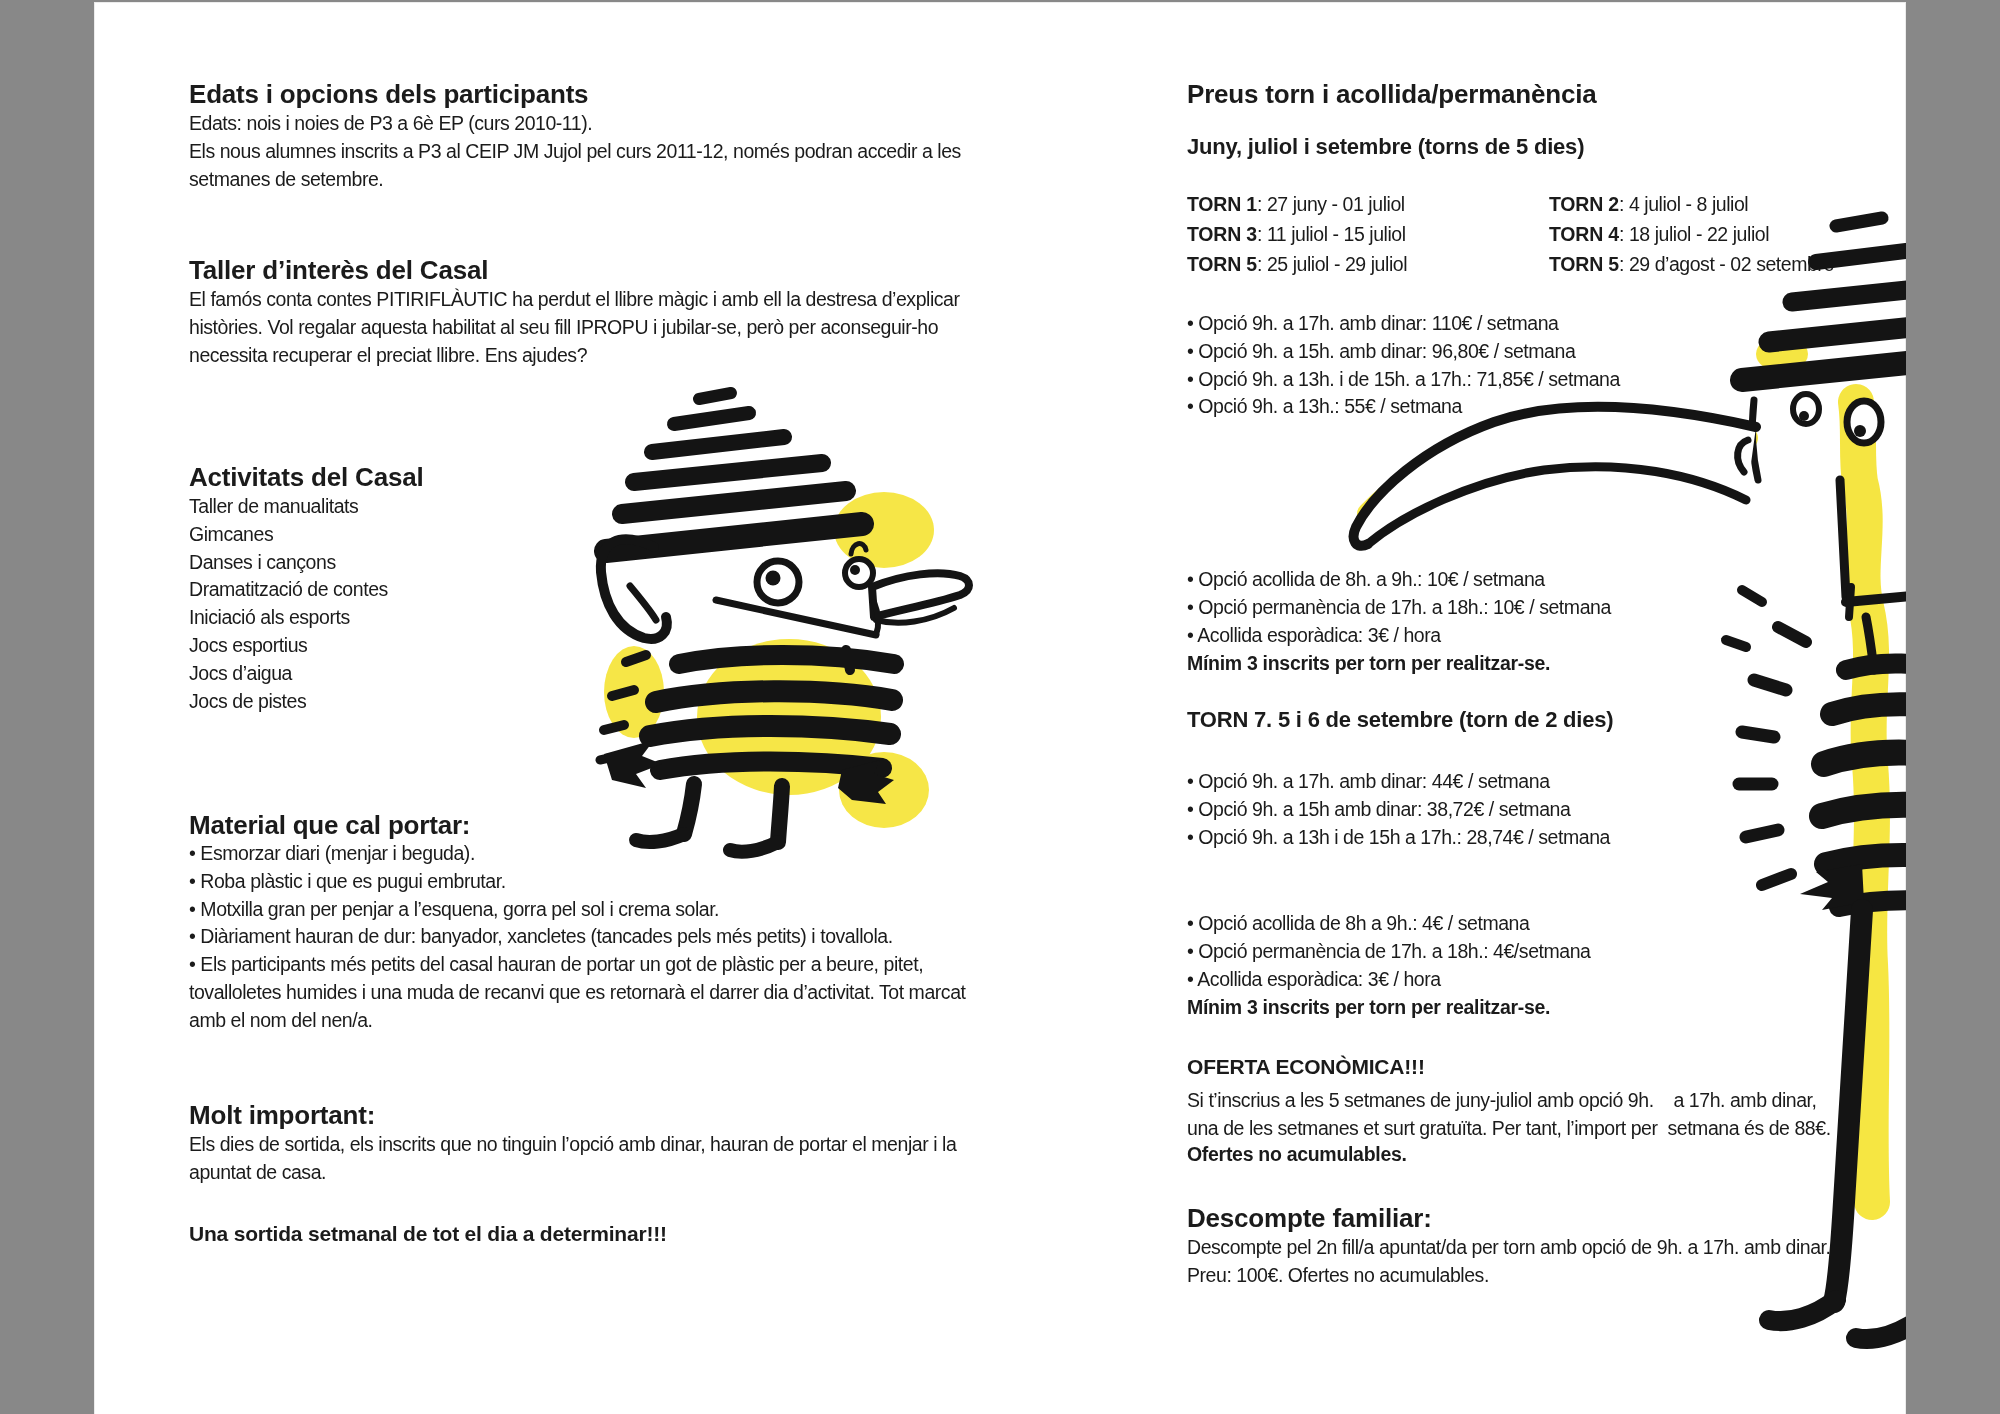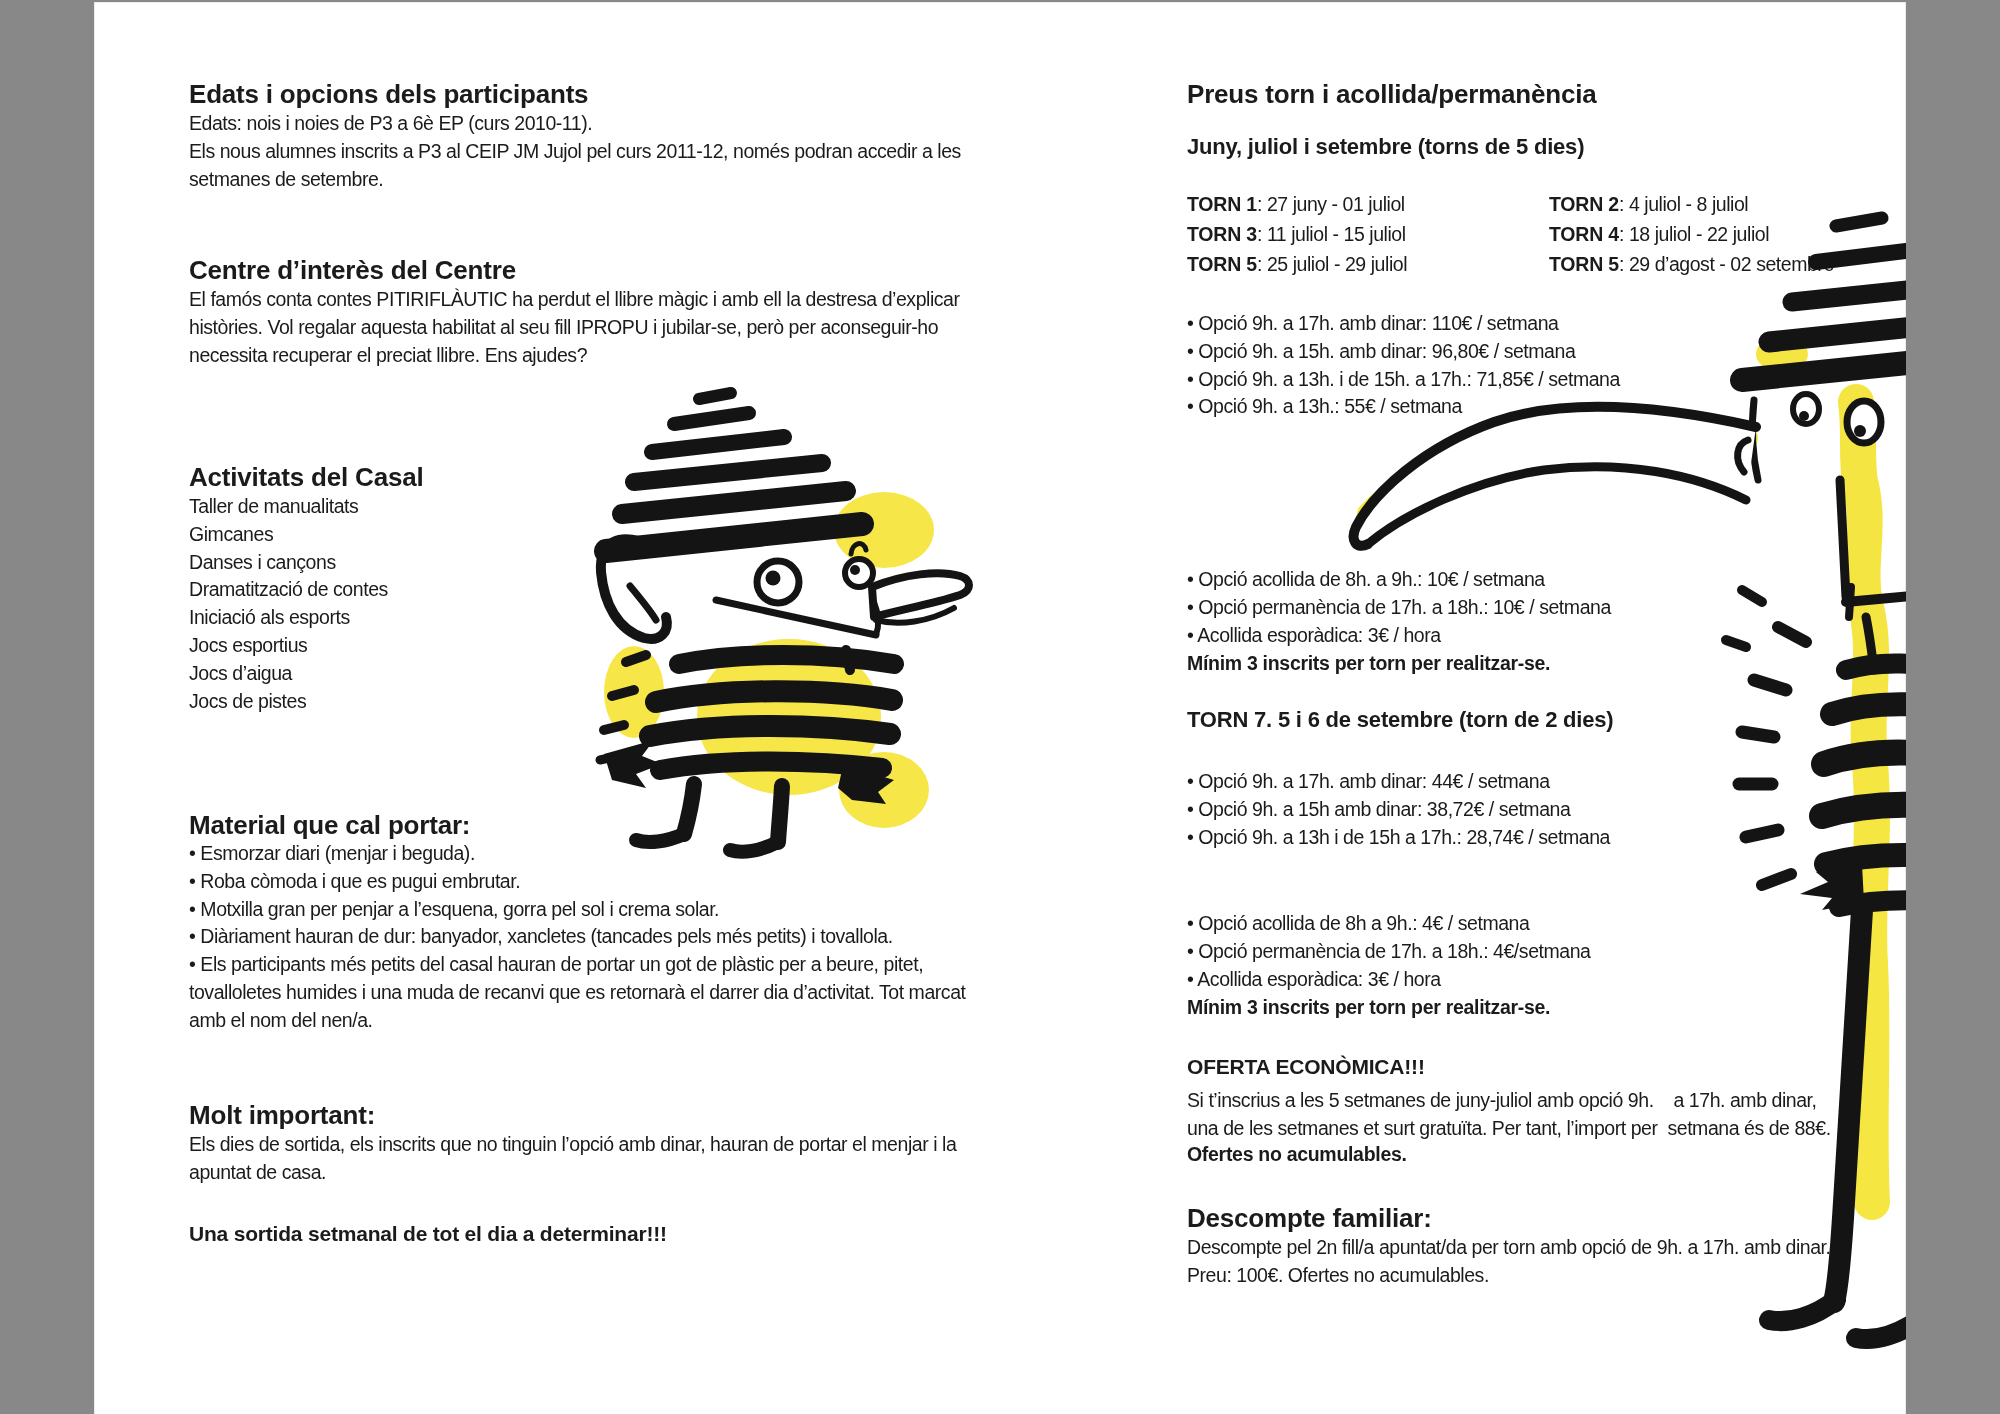--- a/index.html
+++ b/index.html
@@ -41,21 +41,21 @@
 
 <div class="page">
 
   <div class="abs h1" style="left:95px;top:75px;">Edats i opcions dels participants</div>
   <div class="abs lines" style="left:95px;top:108px;">
       <div class="ln">Edats: nois i noies de P3 a 6è EP (curs 2010-11).</div>
       <div class="ln">Els nous alumnes inscrits a P3 al CEIP JM Jujol pel curs 2011-12, només podran accedir a les</div>
       <div class="ln">setmanes de setembre.</div>
     </div>
 
-  <div class="abs h1" style="left:95px;top:251px;">Centre d’interès del Centre</div>
+  <div class="abs h1" style="left:95px;top:251px;">Taller d’interès del Casal</div>
   <div class="abs lines" style="left:95px;top:284px;">
       <div class="ln">El famós conta contes PITIRIFLÀUTIC ha perdut el llibre màgic i amb ell la destresa d’explicar</div>
       <div class="ln">històries. Vol regalar aquesta habilitat al seu fill IPROPU i jubilar-se, però per aconseguir-ho</div>
       <div class="ln">necessita recuperar el preciat llibre. Ens ajudes?</div>
     </div>
 
   <div class="abs h1" style="left:95px;top:458px;">Activitats del Casal</div>
   <div class="abs lines" style="left:95px;top:491px;">
       <div class="ln">Taller de manualitats</div>
       <div class="ln">Gimcanes</div>
@@ -63,21 +63,21 @@
       <div class="ln">Dramatització de contes</div>
       <div class="ln">Iniciació als esports</div>
       <div class="ln">Jocs esportius</div>
       <div class="ln">Jocs d’aigua</div>
       <div class="ln">Jocs de pistes</div>
     </div>
 
   <div class="abs h1" style="left:95px;top:806px;">Material que cal portar:</div>
   <div class="abs lines" style="left:95px;top:838px;">
       <div class="ln">• Esmorzar diari (menjar i beguda).</div>
-      <div class="ln">• Roba còmoda i que es pugui embrutar.</div>
+      <div class="ln">• Roba plàstic i que es pugui embrutar.</div>
       <div class="ln">• Motxilla gran per penjar a l’esquena, gorra pel sol i crema solar.</div>
       <div class="ln">• Diàriament hauran de dur: banyador, xancletes (tancades pels més petits) i tovallola.</div>
       <div class="ln">• Els participants més petits del casal hauran de portar un got de plàstic per a beure, pitet,</div>
       <div class="ln">tovalloletes humides i una muda de recanvi que es retornarà el darrer dia d’activitat. Tot marcat</div>
       <div class="ln">amb el nom del nen/a.</div>
     </div>
 
   <div class="abs h1" style="left:95px;top:1096px;">Molt important:</div>
   <div class="abs lines" style="left:95px;top:1129px;">
       <div class="ln">Els dies de sortida, els inscrits que no tinguin l’opció amb dinar, hauran de portar el menjar i la</div>

